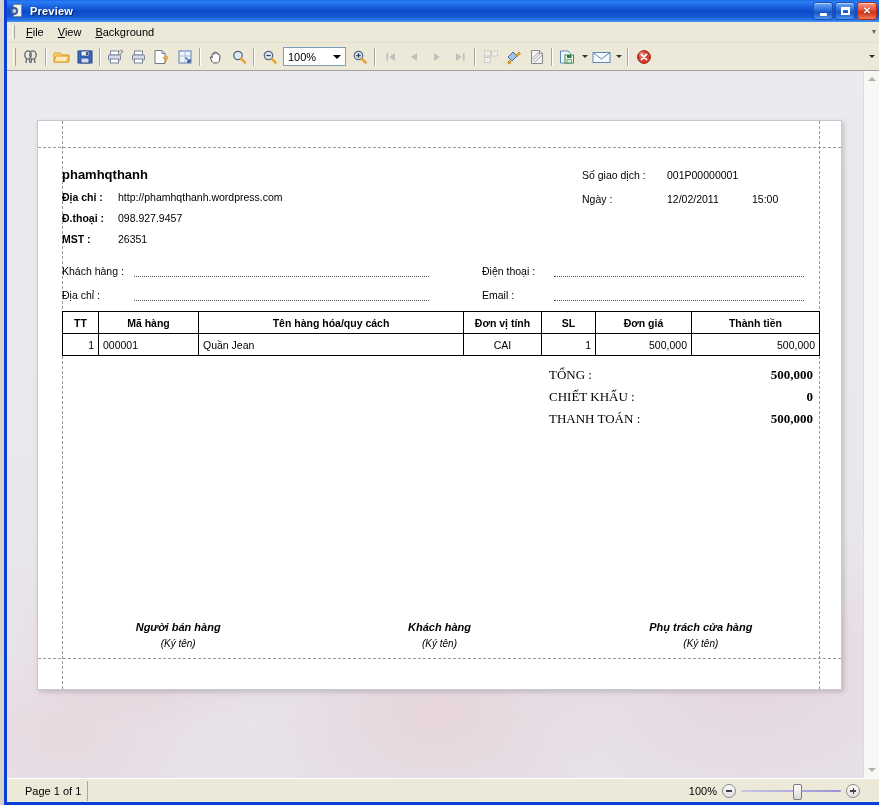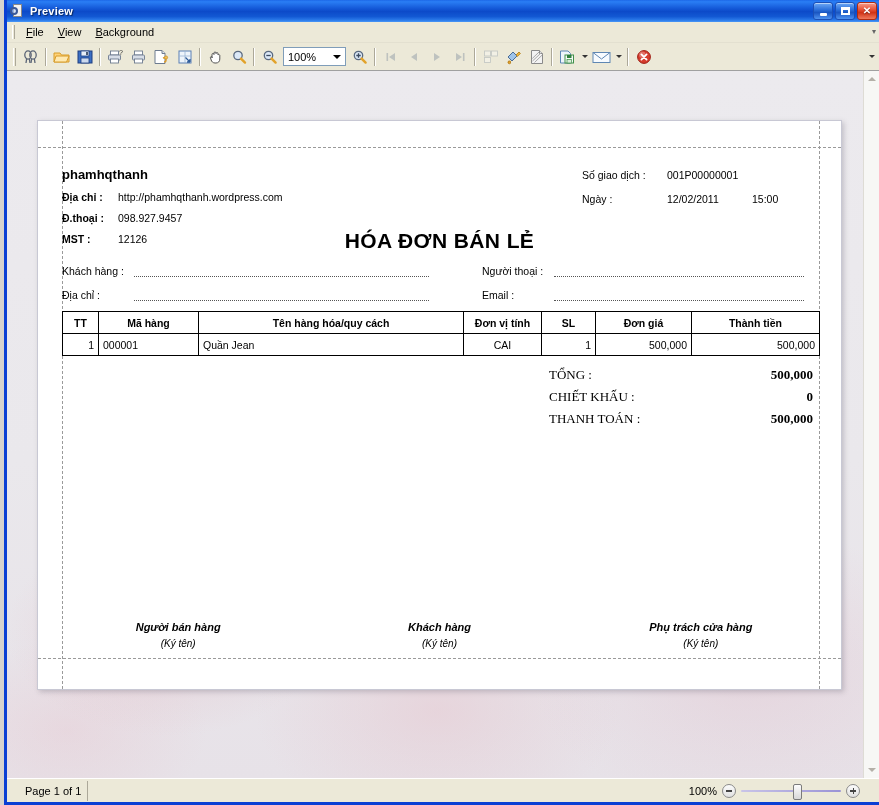--- a/index.html
+++ b/index.html
@@ -566,37 +566,36 @@
           <div class="hdr">
             <div class="company">phamhqthanh</div>
 
             <div class="row-lbl" style="left:0; top:24px;">Địa chỉ :</div>
             <div class="row-val" style="left:56px; top:24px;">http://phamhqthanh.wordpress.com</div>
 
             <div class="row-lbl" style="left:0; top:45px;">Đ.thoại :</div>
             <div class="row-val" style="left:56px; top:45px;">098.927.9457</div>
 
             <div class="row-lbl" style="left:0; top:66px;">MST :</div>
-            <div class="row-val" style="left:56px; top:66px;">12126</div>
+            <div class="row-val" style="left:56px; top:66px;">26351</div>
 
             <div class="rhdr-lbl" style="left:520px; top:2px;">Số giao dịch :</div>
             <div class="rhdr-val" style="left:605px; top:2px;">001P00000001</div>
 
             <div class="rhdr-lbl" style="left:520px; top:26px;">Ngày :</div>
             <div class="rhdr-val" style="left:605px; top:26px;">12/02/2011</div>
             <div class="rhdr-val" style="left:690px; top:26px;">15:00</div>
 
-            <div class="doc-title">HÓA ĐƠN BÁN LẺ</div>
           </div>
 
           <div class="custrow">
             <div class="cf-lbl" style="left:0; top:0;">Khách hàng :</div>
             <div class="dots" style="left:72px; top:0; width:295px;"></div>
 
-            <div class="cf-lbl" style="left:420px; top:0;">Người thoại :</div>
+            <div class="cf-lbl" style="left:420px; top:0;">Điện thoại :</div>
             <div class="dots" style="left:492px; top:0; width:250px;"></div>
 
             <div class="cf-lbl" style="left:0; top:24px;">Địa chỉ  :</div>
             <div class="dots" style="left:72px; top:24px; width:295px;"></div>
 
             <div class="cf-lbl" style="left:420px; top:24px;">Email :</div>
             <div class="dots" style="left:492px; top:24px; width:250px;"></div>
           </div>
 
           <table class="items">

